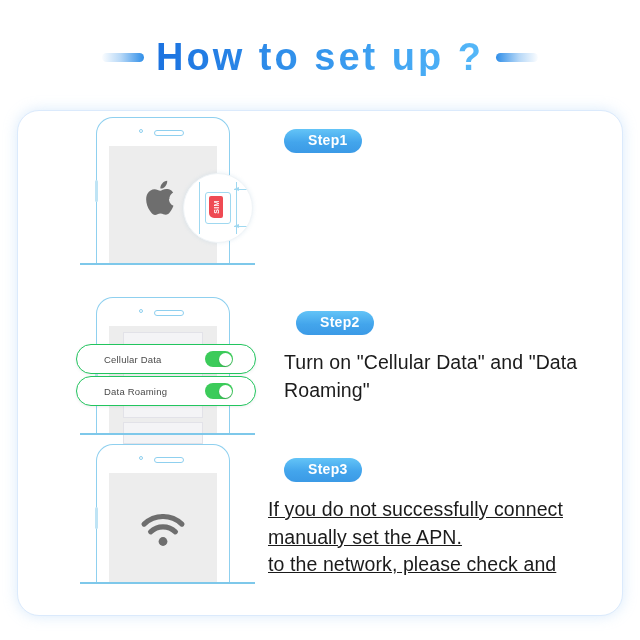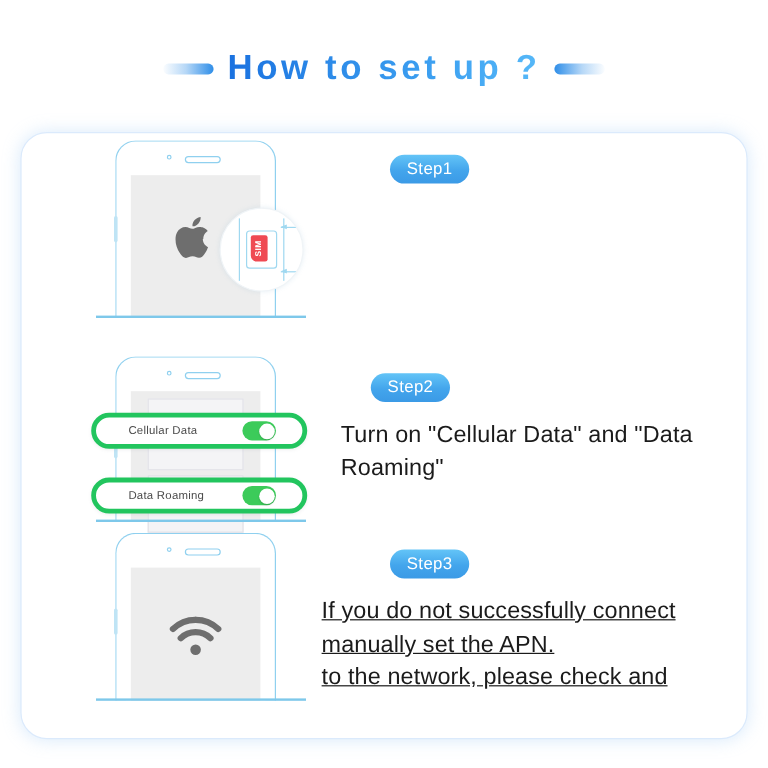--- a/index.html
+++ b/index.html
@@ -34,21 +34,21 @@
     border-radius: 5px;
     flex: none;
   }
   .dash-left {
     background: linear-gradient(90deg, rgba(46,142,232,0.02) 0%, rgba(46,142,232,0.35) 45%, #2f8ee8 100%);
   }
   .dash-right {
     background: linear-gradient(270deg, rgba(46,142,232,0.02) 0%, rgba(46,142,232,0.35) 45%, #2f8ee8 100%);
   }
   .title-text {
-    font-size: 29px;
+    font-size: 38px;
     font-weight: bold;
     letter-spacing: 3px;
     line-height: 1;
     white-space: nowrap;
     background: linear-gradient(90deg, #1b72e0 0%, #2e8ce9 35%, #3fa3f2 70%, #56b8f8 100%);
     -webkit-background-clip: text;
     background-clip: text;
     color: transparent;
     -webkit-text-fill-color: transparent;
   }
@@ -88,32 +88,31 @@
   .copy {
     position: absolute;
     left: 238px;
     top: 0;
     width: 350px;
     height: 100%;
   }
 
   .badge {
     display: inline-block;
-    padding: 4px 14px 5px 14px;
+    padding: 4px 14px 5px 24px;
     border-radius: 12px;
     background: linear-gradient(180deg, #63c4f7 0%, #43a5ec 55%, #3b9ae6 100%);
     color: #ffffff;
     font-size: 14px;
-    font-weight: normal;
+    font-weight: bold;
     letter-spacing: 0.3px;
     line-height: 1.1;
-    margin-left: 41px;
   }
   .step1 .badge-wrap { position: absolute; left: 28px; top: 18px; }
-  .step2 .badge-wrap { position: absolute; left: 12px; top: 20px; }
+  .step2 .badge-wrap { position: absolute; left: 40px; top: 20px; }
   .step3 .badge-wrap { position: absolute; left: 28px; top: 20px; }
 
   .desc {
     position: absolute;
     color: #1b1b1b;
     font-size: 19.5px;
     line-height: 1.42;
     letter-spacing: 0.1px;
   }
   .step1 .desc { left: 28px; top: 58px; width: 330px; }
@@ -279,21 +278,21 @@
     border: 1px solid #e2e2e8;
     box-sizing: border-box;
   }
 
   
   .callout {
     position: absolute;
     height: 30px;
     border-radius: 999px;
     background: #ffffff;
-    border: 4px solid #22c55e;
+    border: 1px solid #22c55e;
     box-shadow: 0 1px 3px rgba(120,120,130,0.12);
     display: flex;
     align-items: center;
     box-sizing: border-box;
   }
   .callout-label {
     position: absolute;
     left: 27px;
     color: #4a4a4a;
     font-size: 9.5px;
@@ -381,21 +380,21 @@
       </div>
       <div class="ground" style="left:0px; top:142px; width:175px;"></div>
 
       <div class="callout" style="left:-4px; top:53px; width:180px;">
         <span class="callout-label">Cellular Data</span>
         <span class="toggle">
           <span class="knob"></span>
         </span>
       </div>
 
-      <div class="callout" style="left:-4px; top:107px; width:180px;">
+      <div class="callout" style="left:-4px; top:85px; width:180px;">
         <span class="callout-label">Data Roaming</span>
         <span class="toggle">
           <span class="knob"></span>
         </span>
       </div>
     </div>
 
     <div class="copy">
       <div class="badge-wrap">
         <span class="badge">Step2</span>

